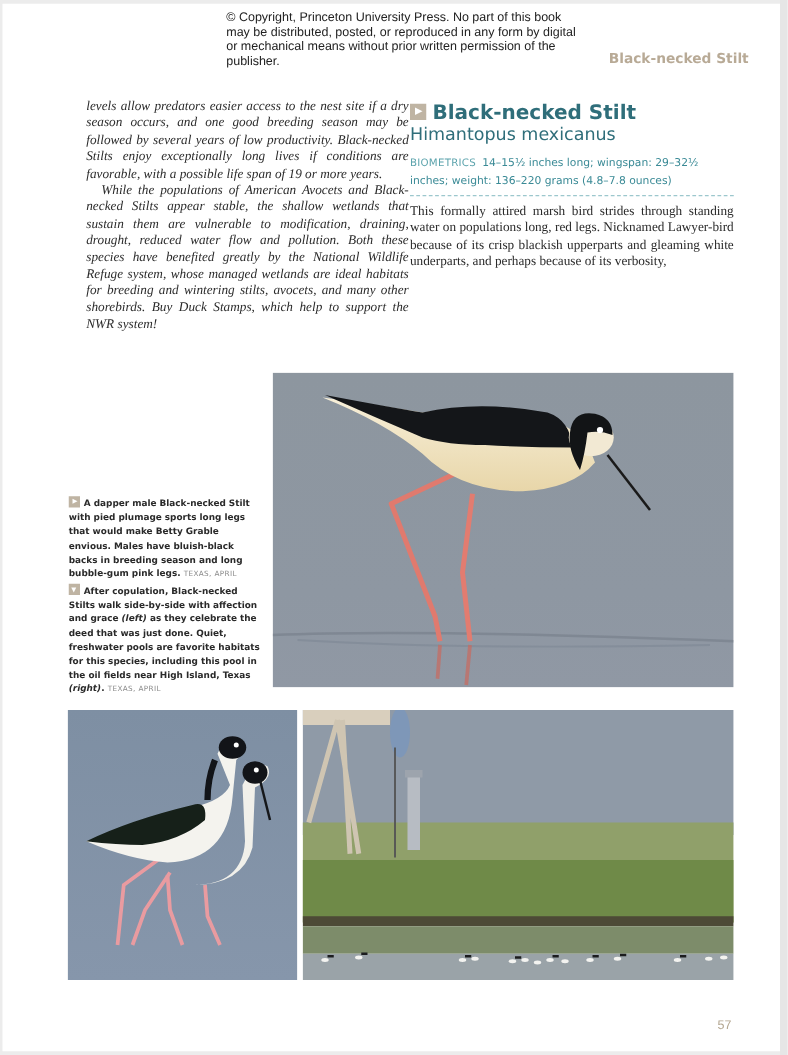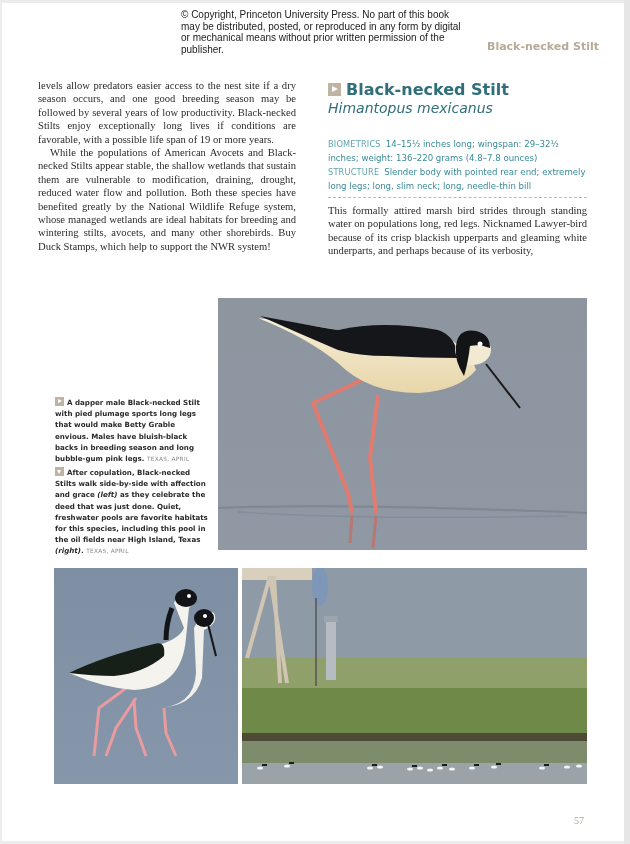--- a/index.html
+++ b/index.html
@@ -15,44 +15,44 @@
     font-family: Liberation Sans, sans-serif; font-size: 10px; line-height: 11.5px; color: #222;
   }
   .running-head {
     position: absolute; left: 487px; top: 40px;
     font-family: "DejaVu Sans", sans-serif; font-weight: bold; font-size: 11px; color: #b8aa96;
   }
   .body-text {
     font-family: "Liberation Serif", serif; font-size: 10.6px; line-height: 13.4px; color: #2b2b2b;
     text-align: justify; hyphens: auto;
   }
-  .col-left { position: absolute; left: 38px; top: 79px; width: 258px; }
+  .col-left { position: absolute; left: 69px; top: 79px; width: 258px; font-style: italic; }
   .col-left p + p { text-indent: 12px; }
   .col-right { position: absolute; left: 328px; top: 80px; width: 259px; }
   .species-title {
     display: flex; align-items: center; gap: 5px;
     font-family: "DejaVu Sans", sans-serif; font-weight: bold; font-size: 16px; color: #2f6e7a;
     line-height: 19px;
   }
   .tri-box {
     display: inline-block; width: 13px; height: 13px; background: #bfb4a3; position: relative; flex: none;
   }
   .tri-box::after {
     content: ""; position: absolute; left: 4px; top: 3px;
     border-left: 6px solid #fff; border-top: 3.5px solid transparent; border-bottom: 3.5px solid transparent;
   }
   .tri-box.down::after {
     left: 3px; top: 4px;
     border-left: 3.5px solid transparent; border-right: 3.5px solid transparent; border-top: 6px solid #fff; border-bottom: none;
   }
   .sci-name {
-    font-family: "DejaVu Sans", sans-serif; font-style: italic; font-size: 14px; color: #2f6e7a; line-height: 19px;
+    font-family: "DejaVu Sans", sans-serif; font-size: 14px; color: #2f6e7a; line-height: 19px;
   }
   .facts {
-    margin-top: 19px;
+    margin-top: 5px;
     font-family: "DejaVu Sans", sans-serif; font-size: 8.6px; line-height: 14px; color: #3a8a96;
   }
   .facts .lbl { color: #5da4ad; letter-spacing: 0.2px; margin-right: 5px; font-size: 8.2px; }
   .dash-rule { border-top: 1px dashed #9cc7cd; margin: 4px 0 6px 0; }
   .photo { position: absolute; overflow: hidden; }
   .photo svg { display: block; width: 100%; height: 100%; }
   .photo-main { left: 218px; top: 298px; width: 369px; height: 252px; }
   .photo-pair { left: 54px; top: 568px; width: 184px; height: 216px; }
   .photo-field { left: 242px; top: 568px; width: 345px; height: 216px; }
   .caption {
@@ -60,21 +60,21 @@
     font-family: "DejaVu Sans", sans-serif; font-weight: bold; font-size: 7.1px; line-height: 11.2px; color: #2a2a2a;
   }
   .caption .tri-box { width: 9px; height: 9px; vertical-align: -1px; margin-right: 3px; }
   .caption .tri-box::after { left: 3px; top: 2px; border-left-width: 4px; border-top-width: 2.5px; border-bottom-width: 2.5px; }
   .caption .tri-box.down::after { left: 2px; top: 3px; border-left-width: 2.5px; border-right-width: 2.5px; border-top-width: 4px; }
   .caption .loc { font-weight: normal; font-size: 5.8px; color: #8a8a8a; letter-spacing: 0.3px; }
   .caption-1 { top: 397px; }
   .caption-2 { top: 467px; }
   .page-number {
     position: absolute; left: 574px; top: 815px;
-    font-family: Liberation Serif, serif; font-size: 10px; color: #b3a690;
+    font-family: Liberation Sans, sans-serif; font-size: 10px; color: #b3a690;
   }
 </style>
 </head>
 <body>
 
 <div class="page">
 </div>
 <div class="page-edge"></div>
 
 <div class="copyright">© Copyright, Princeton University Press. No part of this book may be distributed, posted, or reproduced in any form by digital or mechanical means without prior written permission of the publisher.</div>
@@ -86,21 +86,20 @@
 </div>
 
 <div class="col-right">
   <div class="species-title">
     <span class="tri-box"></span>
     <span>Black-necked Stilt</span>
   </div>
   <div class="sci-name">Himantopus mexicanus</div>
   <div class="facts">
     <div><span class="lbl">BIOMETRICS</span><span>14–15½ inches long; wingspan: 29–32½ inches; weight: 136–220 grams (4.8–7.8 ounces)</span></div>
-    <div><span class="lbl">STRUCTURE</span><span>Slender body with pointed rear end; extremely long legs; long, slim neck; long, needle-thin bill</span></div>
   </div>
   <div class="dash-rule"></div>
   <p class="body-text">This formally attired marsh bird strides through standing water on populations long, red legs. Nicknamed Lawyer-bird because of its crisp blackish upperparts and gleaming white underparts, and perhaps because of its verbosity,</p>
 </div>
 
 <div class="photo photo-main">
   <svg viewBox="0 0 369 252" preserveAspectRatio="none">
     <defs>
       <linearGradient id="wat1" x1="0" y1="0" x2="0" y2="1">
         <stop offset="0" stop-color="#8d969f"></stop>

